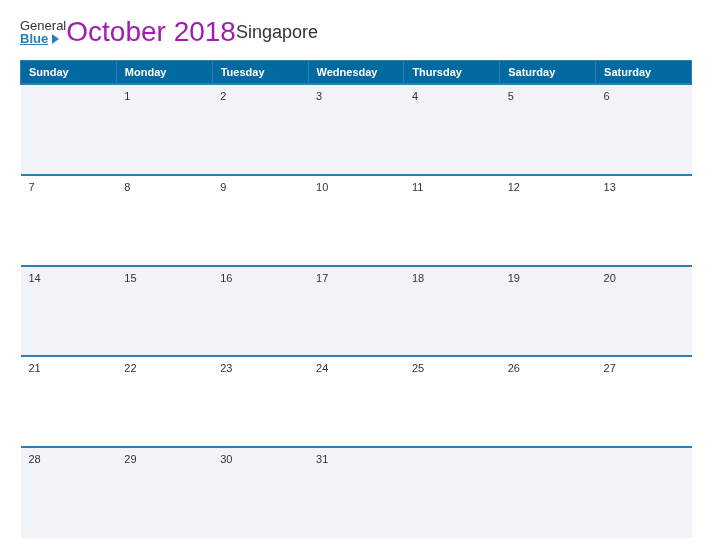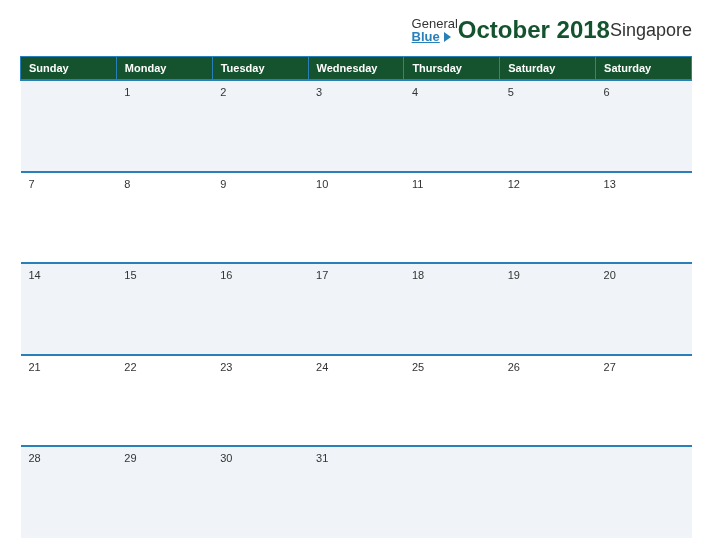--- a/index.html
+++ b/index.html
@@ -11,21 +11,21 @@
       display: flex;
       flex-direction: column;
       align-items: center;
       padding: 16px 20px 12px 20px;
     }
 
     .header-row {
       width: 100%;
       display: flex;
       align-items: center;
-      justify-content: flex-end;
+      justify-content: flex-start;
       margin-bottom: 8px;
     }
 
     .logo {
       display: flex;
       flex-direction: column;
       align-items: flex-start;
       line-height: 1;
     }
 
@@ -51,41 +51,41 @@
     .logo-triangle {
       width: 0;
       height: 0;
       border-left: 7px solid #2980b9;
       border-top: 5px solid transparent;
       border-bottom: 5px solid transparent;
       margin-left: 2px;
     }
 
     .month-title {
-      font-size: 24px;
-      color: #14532d;
-      font-weight: bold;
+      font-size: 28px;
+      color: #a21caf;
+      font-weight: normal;
       text-align: center;
     }
 
     .location {
       font-size: 18px;
       color: #333;
       text-align: right;
     }
 
     .calendar {
       width: 100%;
       border-collapse: collapse;
       margin-top: 4px;
       flex: 1;
     }
 
     .calendar thead tr {
-      background-color: #14532d;
+      background-color: #0369a1;
     }
 
     .calendar thead th {
       color: #fff;
       font-size: 11px;
       font-weight: bold;
       text-align: left;
       padding: 5px 8px;
       border: 1px solid #2980b9;
     }

